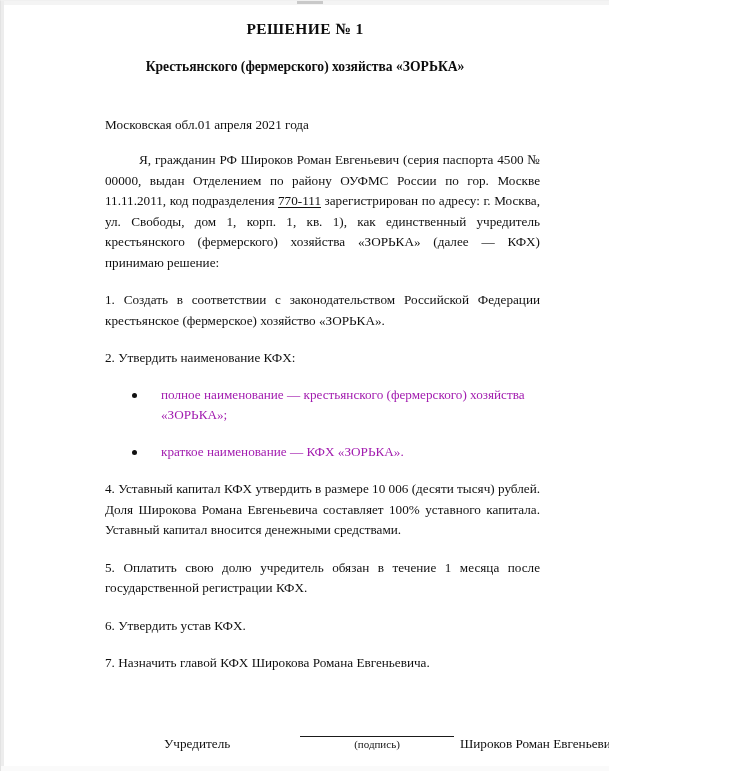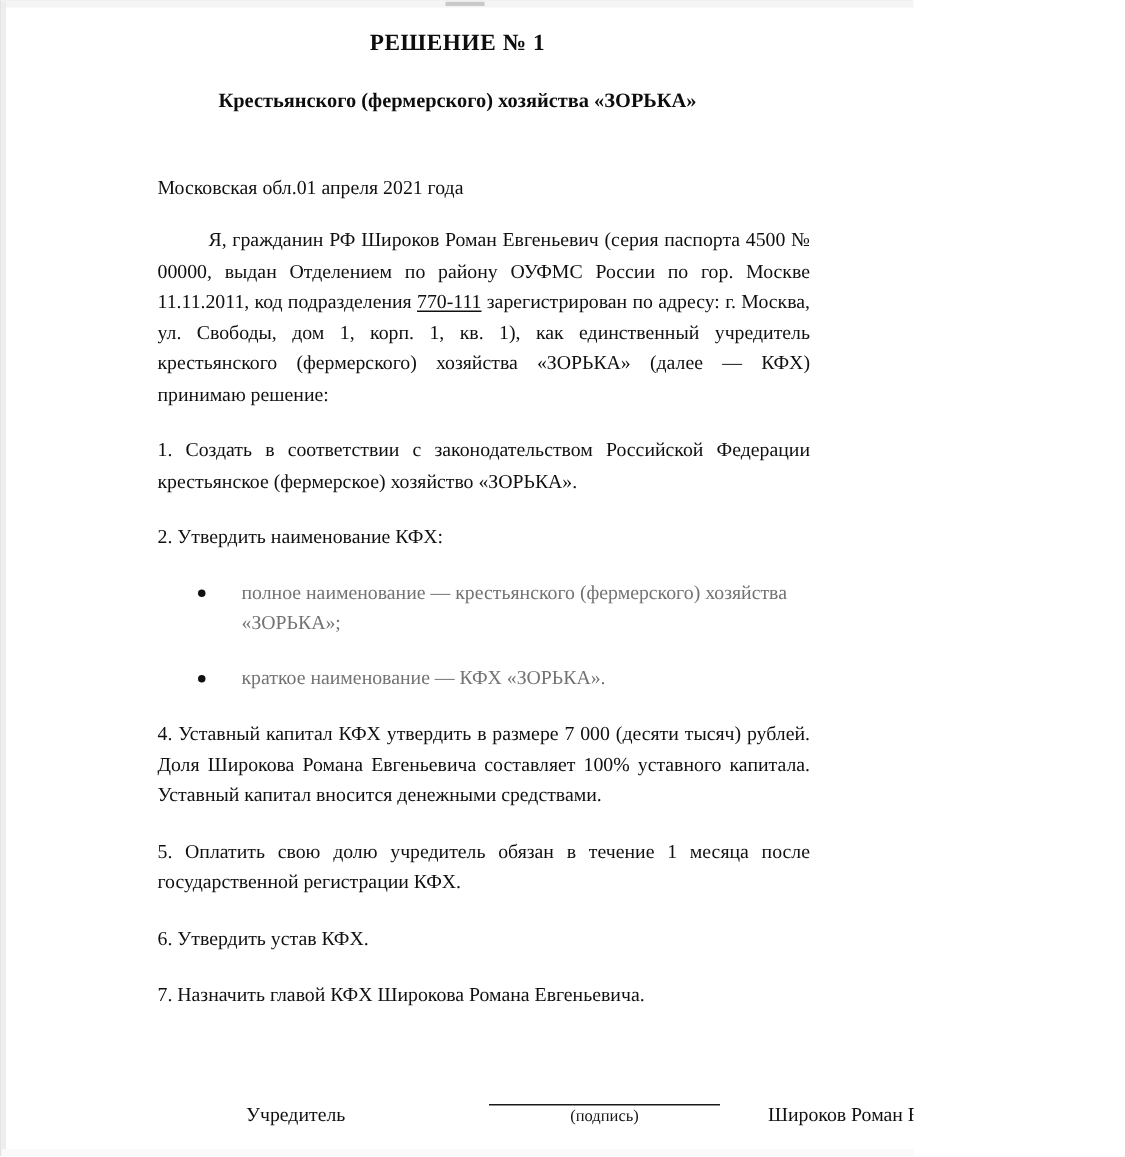--- a/index.html
+++ b/index.html
@@ -124,21 +124,21 @@
     margin: 16px 0 0 0;
     padding: 0;
   }
 
   ul.bullets li {
     position: relative;
     font-size: 13.2px;
     line-height: 20.5px;
     padding-left: 56px;
     margin-bottom: 16px;
-    color: #737373;
+    color: #a21caf;
   }
 
   ul.bullets li:last-child { margin-bottom: 0; }
 
   ul.bullets li .bullet-dot {
     position: absolute;
     left: 27px;
     top: 8px;
     width: 5px;
     height: 5px;
@@ -150,21 +150,20 @@
   .signature {
     margin: 49px 0 0 0;
     padding-left: 163px;
     font-size: 13.2px;
     color: #101010;
   }
 
   .sig-row {
     display: flex;
     align-items: baseline;
-    gap: 26px;
   }
 
   .sig-role {
     min-width: 136px;
   }
 
   .sig-line-wrap {
     position: relative;
     display: inline-block;
     text-align: center;
@@ -224,21 +223,21 @@
           <span class="bullet-dot"></span>
           <span>полное наименование — крестьянского (фермерского) хозяйства «ЗОРЬКА»;</span>
         </li>
         <li>
           <span class="bullet-dot"></span>
           <span>краткое наименование — КФХ «ЗОРЬКА».</span>
         </li>
       </ul>
 
 
-      <p class="para gap-item">4. Уставный капитал КФХ утвердить в размере 7 000 (десяти тысяч) рублей. Доля Широкова Романа Евгеньевича составляет 100% уставного капитала. Уставный капитал вносится денежными средствами.</p>
+      <p class="para gap-item">4. Уставный капитал КФХ утвердить в размере 10 006 (десяти тысяч) рублей. Доля Широкова Романа Евгеньевича составляет 100% уставного капитала. Уставный капитал вносится денежными средствами.</p>
 
       <p class="para gap-item">5. Оплатить свою долю учредитель обязан в течение 1 месяца после государственной регистрации КФХ.</p>
 
       <p class="para no-justify gap-item">6. Утвердить устав КФХ.</p>
 
       <p class="para no-justify gap-item">7. Назначить главой КФХ Широкова Романа Евгеньевича.</p>
 
     </div>
 
     <div class="signature">

